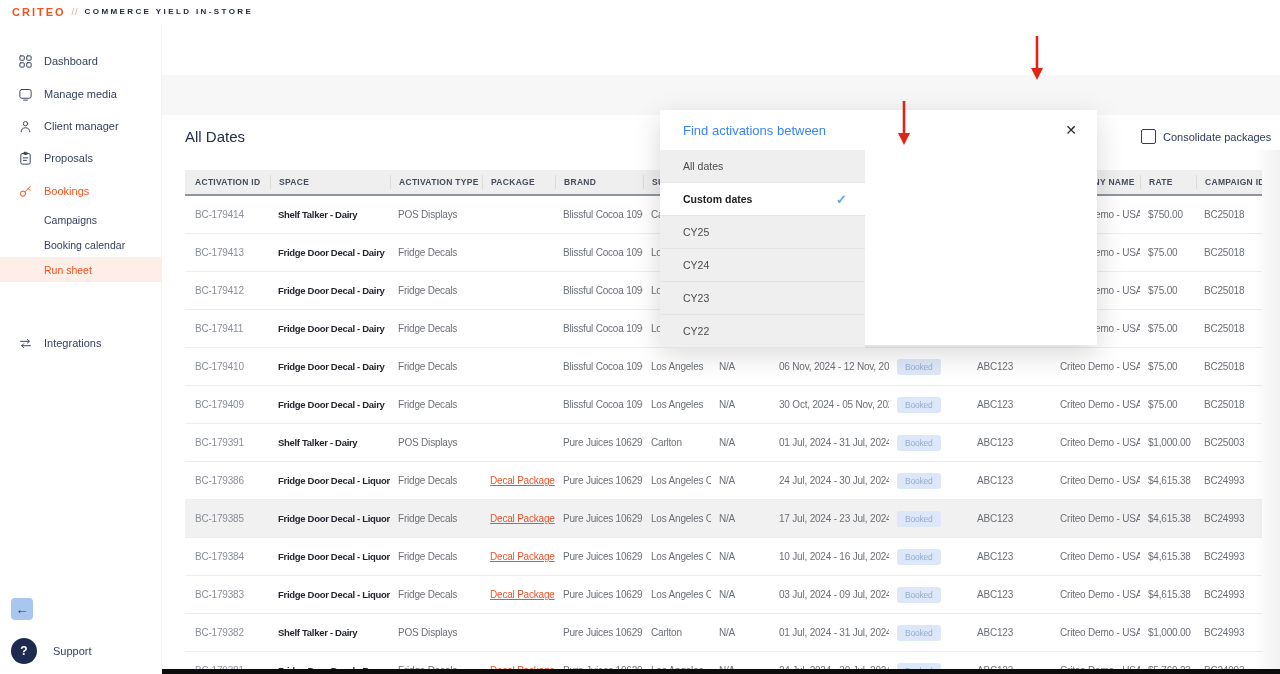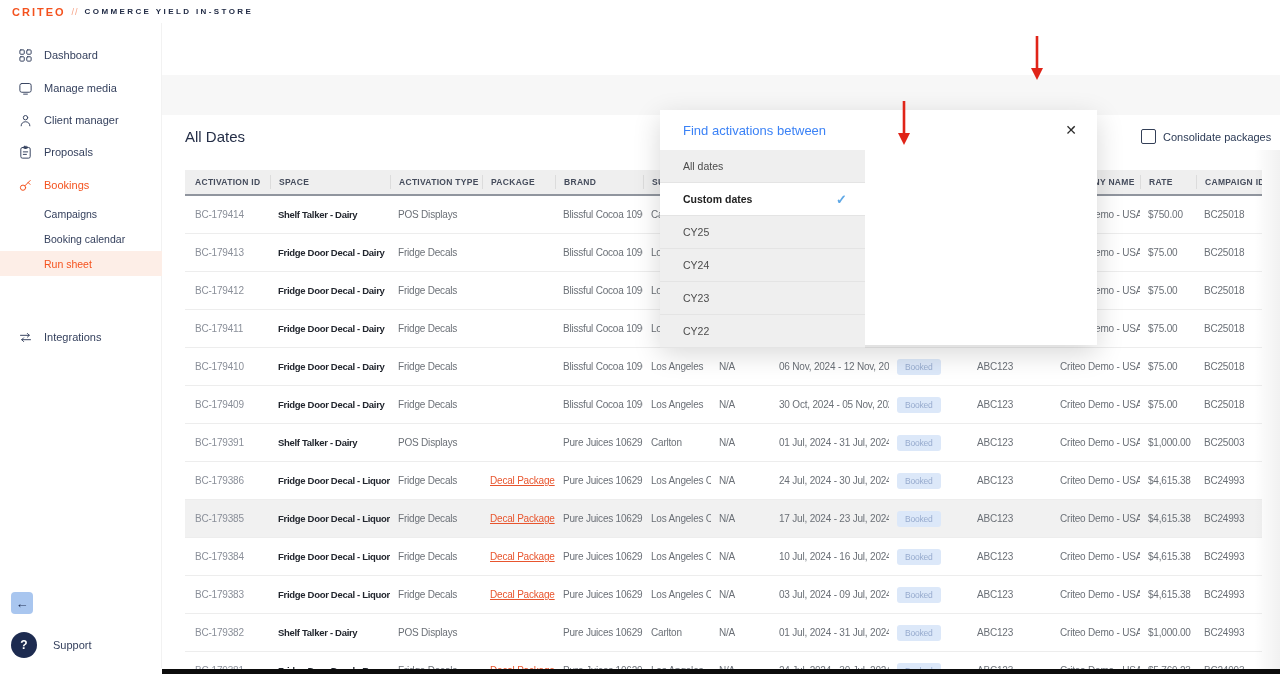--- a/index.html
+++ b/index.html
@@ -7,21 +7,21 @@
   body {
     position:relative; overflow:hidden; background:#fff;
     font-family:"Liberation Sans", sans-serif; color:#2b3550;
   }
   
   .topbar { position:absolute; left:0; top:0; width:1280px; height:23px; background:#fff; z-index:6; display:flex; align-items:center; padding-left:12px; }
   .brand { color:#f4521e; font-weight:bold; font-size:11px; letter-spacing:2px; }
   .brand-sep { color:#f6a489; font-size:9px; margin:0 6px; letter-spacing:1px; }
   .brand-product { color:#222c46; font-weight:bold; font-size:8px; letter-spacing:2.4px; }
   
-  .sidebar { position:absolute; left:0; top:17px; width:162px; height:651px; background:#fff; border-right:1px solid #f2f2f2; z-index:5; }
+  .sidebar { position:absolute; left:0; top:23px; width:162px; height:651px; background:#fff; border-right:1px solid #f2f2f2; z-index:5; }
   .side-item { position:absolute; left:0; width:162px; height:26px; display:flex; align-items:center; cursor:pointer; }
   .side-item .ic { width:16px; height:16px; margin-left:17px; margin-right:11px; display:flex; align-items:center; justify-content:center; }
   .side-item .lbl { font-size:11px; color:#333f5c; }
   .side-item.active .lbl { color:#f4521e; }
   .side-child { position:absolute; left:0; width:162px; height:25px; display:flex; align-items:center; cursor:pointer; }
   .side-child .lbl { font-size:10.5px; color:#333f5c; margin-left:44px; }
   .side-child.active { background:#fdeee7; }
   .side-child.active .lbl { color:#f4521e; }
   svg.icn { stroke:#3b4763; fill:none; stroke-width:1.6; stroke-linecap:round; stroke-linejoin:round; }
   svg.icn.orange { stroke:#f4521e; }

